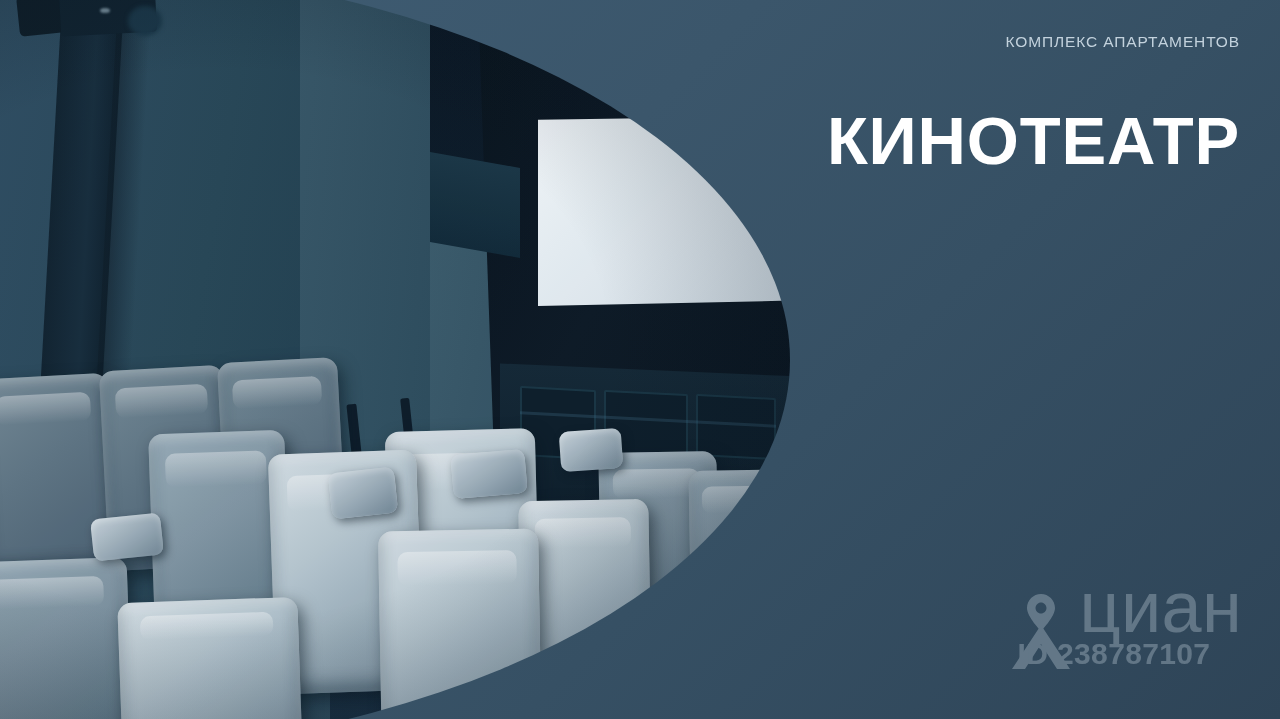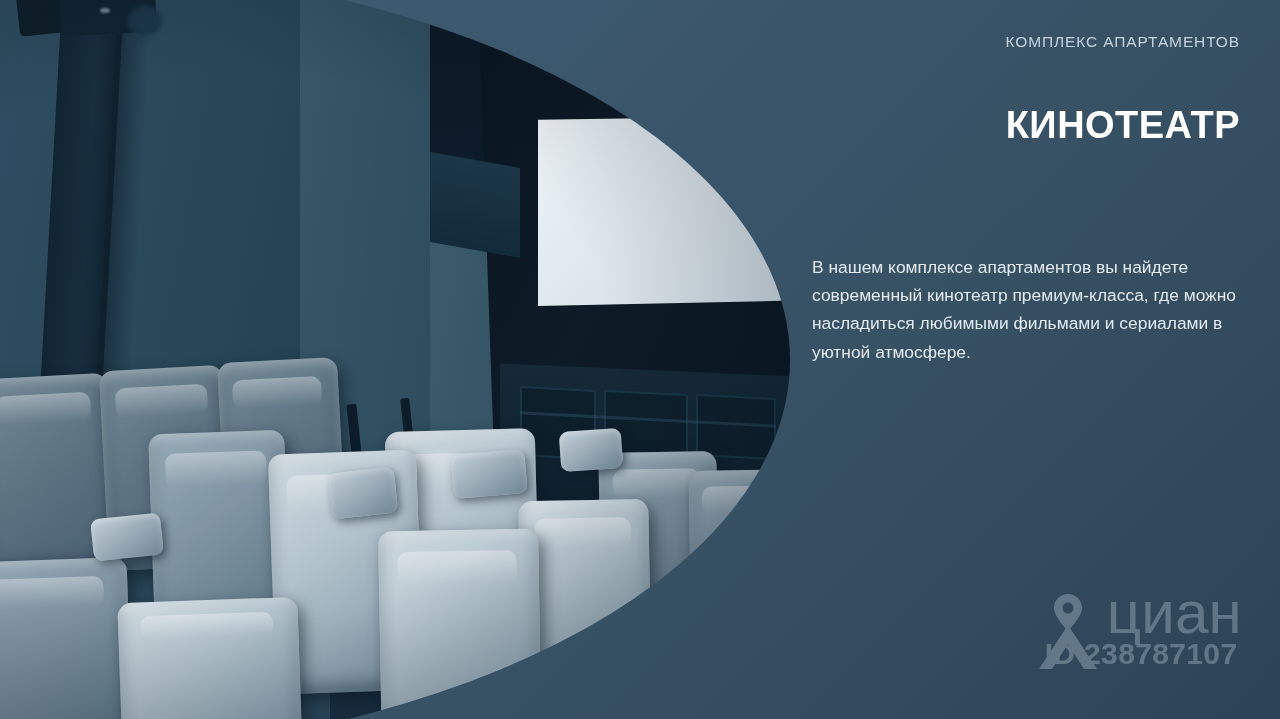--- a/index.html
+++ b/index.html
@@ -175,21 +175,21 @@
   }
   #eyebrow .line1{
     display:block;color:#c3d2dd;font-size:15.5px;font-weight:400;
   }
   #eyebrow .line2{
     display:block;color:#ffffff;font-size:15.5px;font-weight:700;margin-top:2px;
   }
   #title{
     position:absolute;right:40px;top:106px;
     margin:0;color:#ffffff;
-    font-size:38px;font-weight:700;letter-spacing:.012em;
+    font-size:67px;font-weight:700;letter-spacing:.012em;
     line-height:1.04;text-align:right;white-space:nowrap;
   }
   #body{
     position:absolute;left:12px;right:18px;top:253px;
     margin:0;color:#e4ecf2;
     font-size:17.4px;line-height:1.62;font-weight:400;
     text-align:left;
   }
 
   
@@ -197,21 +197,21 @@
     position:absolute;right:38px;bottom:50px;
     display:flex;align-items:flex-end;gap:6px;
     opacity:.30;pointer-events:none;user-select:none;
   }
   #wm-logo{
     position:relative;width:66px;height:78px;flex:0 0 auto;
   }
   #wm-logo svg{display:block;width:66px;height:78px;}
   #wm-text{position:relative;}
   #wm-word{
-    display:block;color:#d6e3ec;font-size:60px;font-weight:400;
+    display:block;color:#d6e3ec;font-size:72px;font-weight:400;
     line-height:.82;letter-spacing:.004em;
   }
   #wm-id{
     display:block;color:#d6e3ec;font-size:30px;font-weight:700;
     line-height:1;letter-spacing:.012em;
     margin-top:2px;margin-left:-62px;white-space:nowrap;
   }
 </style>
 </head>
 <body>
@@ -281,21 +281,20 @@
   </div>
 
   <div id="panel">
 
     <div id="eyebrow">
       <span class="line1">КОМПЛЕКС АПАРТАМЕНТОВ</span>
     </div>
 
     <h1 id="title">КИНОТЕАТР</h1>
 
-    <p id="body">В нашем комплексе апартаментов вы найдете современный кинотеатр премиум-класса, где можно насладиться любимыми фильмами и сериалами в уютной атмосфере.</p>
   </div>
 
   <div id="watermark">
     <div id="wm-logo">
       <svg viewBox="0 0 66 78" aria-hidden="true">
         <path d="M33 3 C25.3 3 19 9.3 19 17 C19 26 33 40 33 40 C33 40 47 26 47 17 C47 9.3 40.7 3 33 3 Z
                  M33 11.5 C36 11.5 38.5 14 38.5 17 C38.5 20 36 22.5 33 22.5 C30 22.5 27.5 20 27.5 17
                  C27.5 14 30 11.5 33 11.5 Z" fill="#d6e3ec"></path>
         <path d="M33 34 L62 78 L49 78 L33 53 L17 78 L4 78 Z" fill="#d6e3ec"></path>
       </svg>

